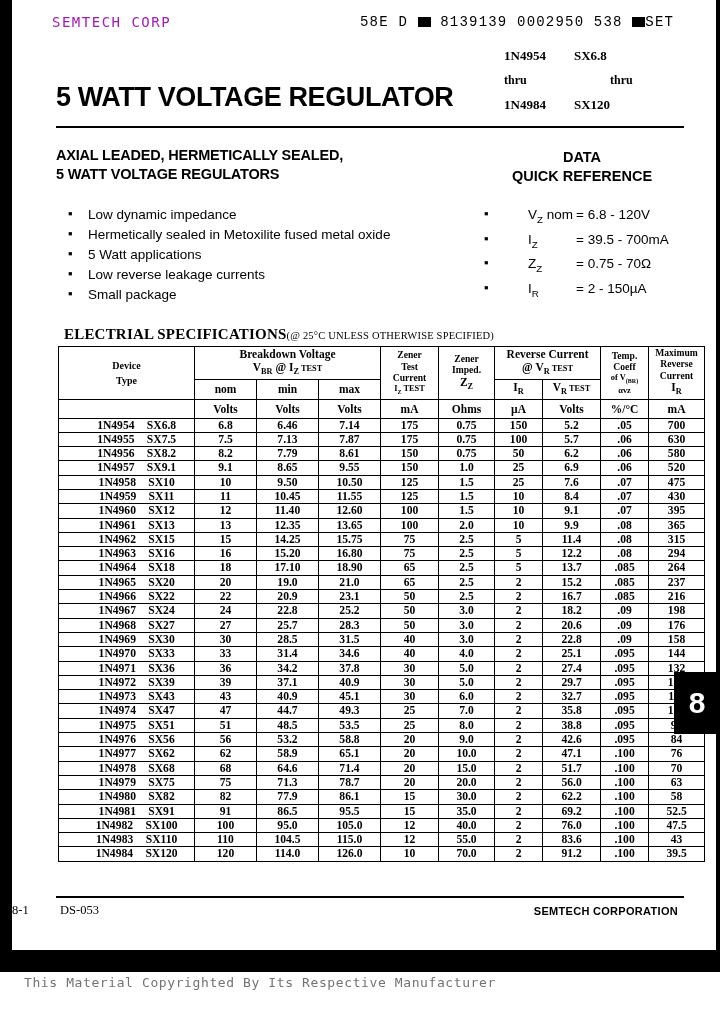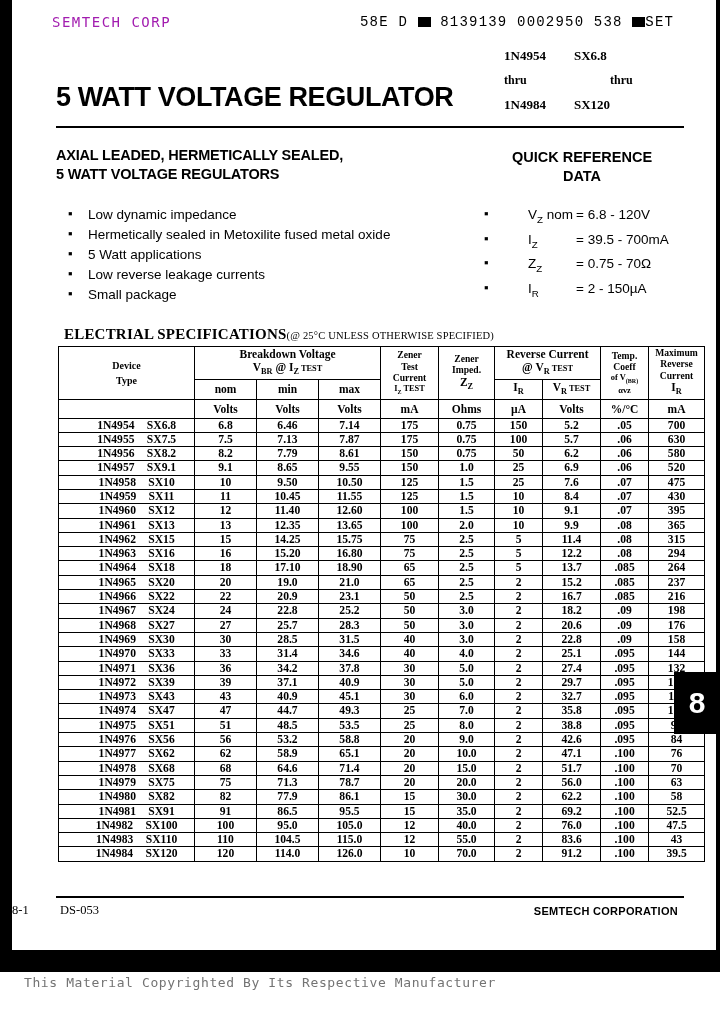--- a/index.html
+++ b/index.html
@@ -181,22 +181,22 @@
 
   <ul class="feature-list">
     <li><span class="bul">▪</span><span>Low dynamic impedance</span></li>
     <li><span class="bul">▪</span><span>Hermetically sealed in Metoxilite fused metal oxide</span></li>
     <li><span class="bul">▪</span><span>5 Watt applications</span></li>
     <li><span class="bul">▪</span><span>Low reverse leakage currents</span></li>
     <li><span class="bul">▪</span><span>Small package</span></li>
   </ul>
 
   <div class="qr-title">
+    <div>DATA</div>
     <div>QUICK REFERENCE</div>
-    <div>DATA</div>
   </div>
   <ul class="qr-list">
     <li><span class="bul">▪</span><span class="lbl"><span>V</span><sub>Z</sub><span> nom</span></span><span>= 6.8 - 120V</span></li>
     <li><span class="bul">▪</span><span class="lbl"><span>I</span><sub>Z</sub></span><span>= 39.5 - 700mA</span></li>
     <li><span class="bul">▪</span><span class="lbl"><span>Z</span><sub>Z</sub></span><span>= 0.75 - 70Ω</span></li>
     <li><span class="bul">▪</span><span class="lbl"><span>I</span><sub>R</sub></span><span>= 2 - 150µA</span></li>
   </ul>
 
   <div class="es-head">
     <span>ELECTRIAL SPECIFICATIONS</span><span class="es-cond">(@ 25°C UNLESS OTHERWISE SPECIFIED)</span>

